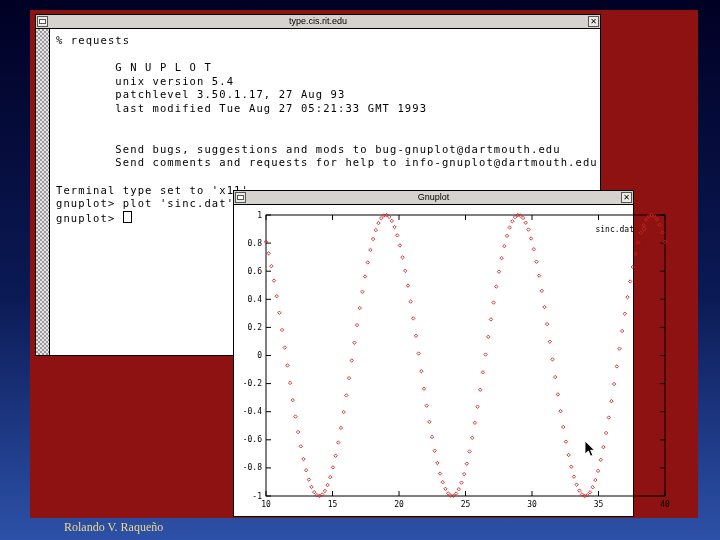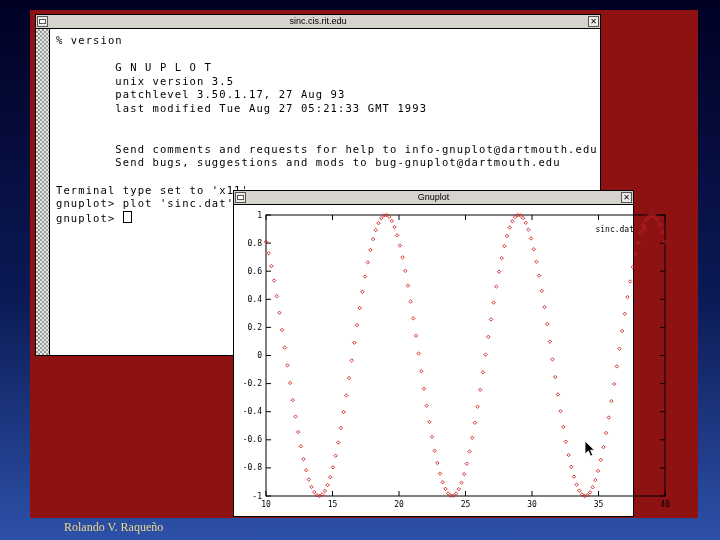--- a/index.html
+++ b/index.html
@@ -55,36 +55,36 @@
 
 <div class="slide">
 
   <div class="panel"></div>
 
   <div class="window terminal">
     <div class="titlebar">
       <span class="tb-icon menu">
           <span class="inner"></span>
         </span>
-      <span class="tb-title">sinc.cis.rit.edu</span>
+      <span class="tb-title">type.cis.rit.edu</span>
       <span class="tb-icon close">✕</span>
     </div>
     <div class="term-body">
       <div class="scrollbar"></div>
       <div class="term-lines" id="term-lines">
-          <div class="term-line">% version</div>
+          <div class="term-line">% requests</div>
           <div class="term-line"></div>
           <div class="term-line">        G N U P L O T</div>
-          <div class="term-line">        unix version 3.5</div>
+          <div class="term-line">        unix version 5.4</div>
           <div class="term-line">        patchlevel 3.50.1.17, 27 Aug 93</div>
           <div class="term-line">        last modified Tue Aug 27 05:21:33 GMT 1993</div>
           <div class="term-line"></div>
           <div class="term-line"></div>
+          <div class="term-line">        Send bugs, suggestions and mods to bug-gnuplot@dartmouth.edu</div>
           <div class="term-line">        Send comments and requests for help to info-gnuplot@dartmouth.edu</div>
-          <div class="term-line">        Send bugs, suggestions and mods to bug-gnuplot@dartmouth.edu</div>
           <div class="term-line"></div>
           <div class="term-line">Terminal type set to 'x11'</div>
           <div class="term-line">gnuplot&gt; plot 'sinc.dat'</div>
           <div class="term-line">gnuplot&gt; <span class="cursor"></span></div>
         </div>
     </div>
   </div>
 
   <div class="window plotwin">
     <div class="titlebar">

